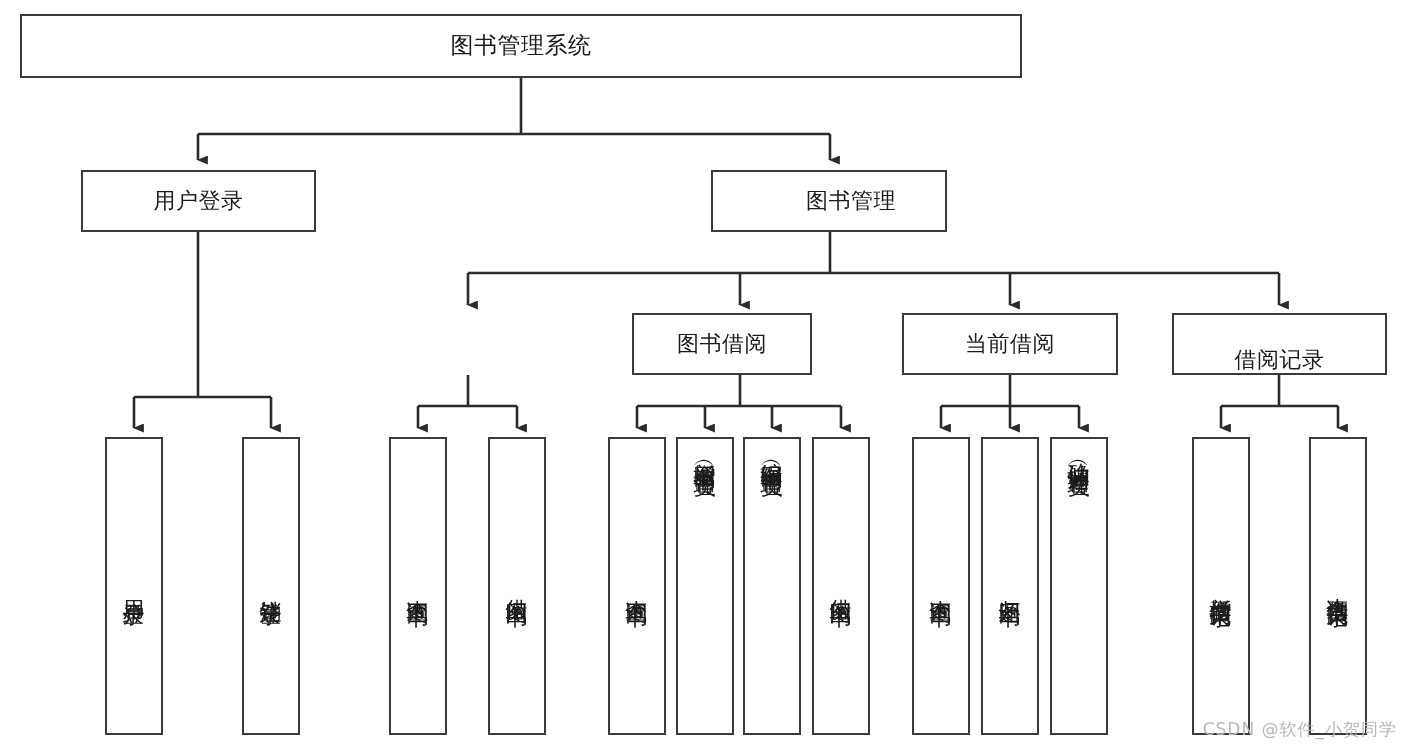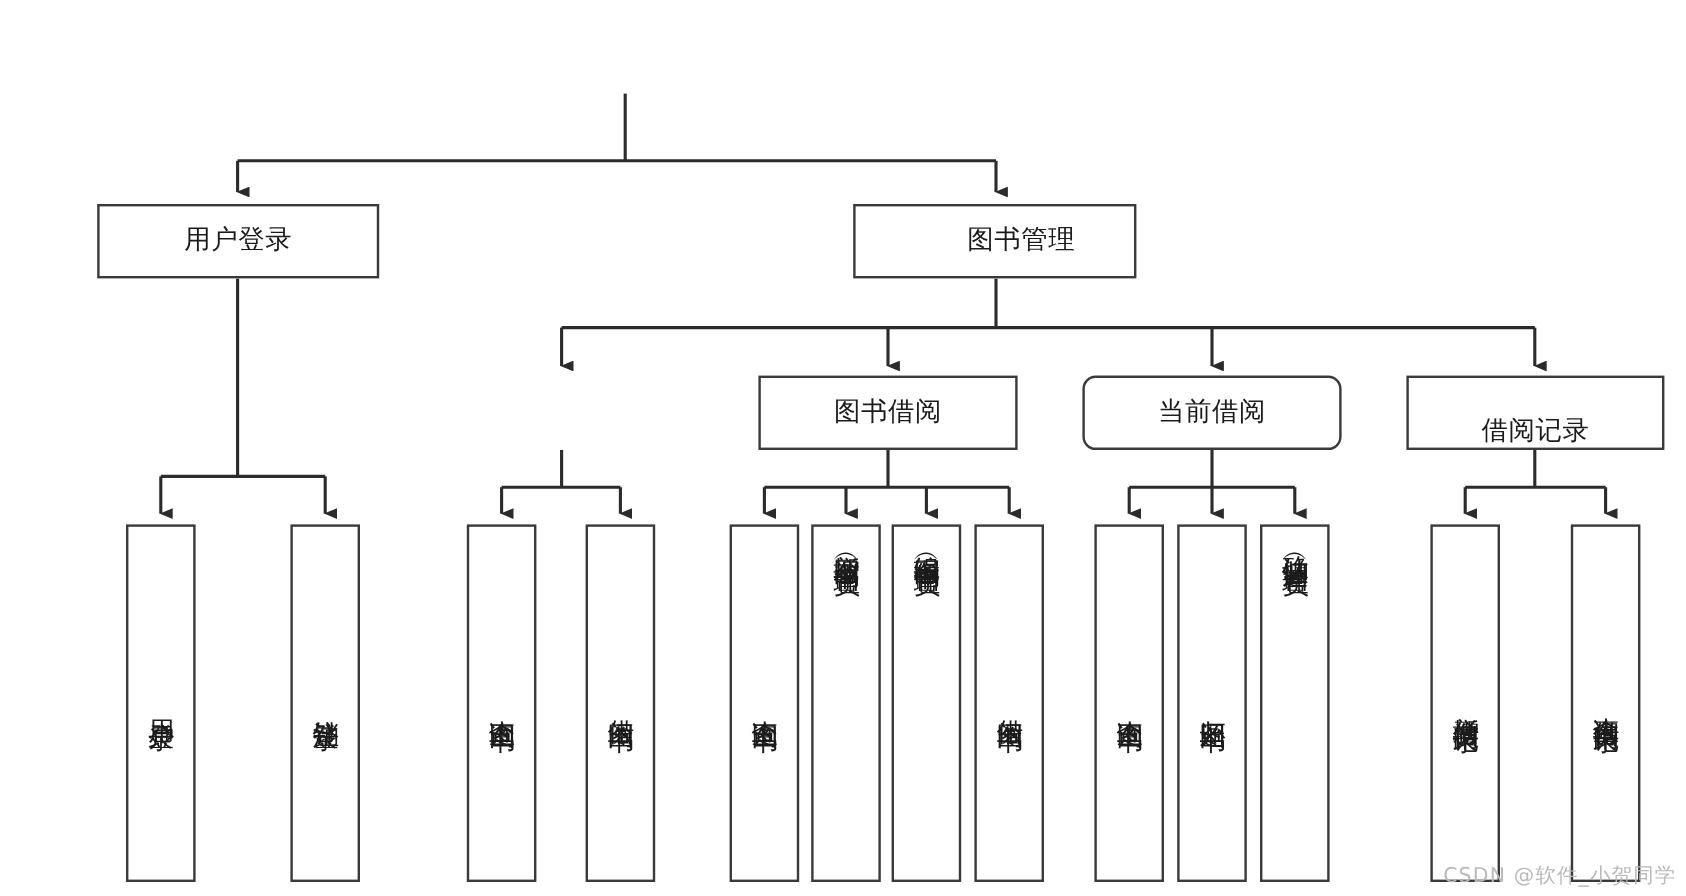--- a/index.html
+++ b/index.html
@@ -129,32 +129,35 @@
       <path d="M 1010 406 L 1010 428" marker-end="url(#arrow)"></path>
       <path d="M 1079 406 L 1079 428" marker-end="url(#arrow)"></path>
 
       <path d="M 1279 375 L 1279 406"></path>
       <path d="M 1221 406 L 1338 406"></path>
       <path d="M 1221 406 L 1221 428" marker-end="url(#arrow)"></path>
       <path d="M 1338 406 L 1338 428" marker-end="url(#arrow)"></path>
     </g>
   </svg>
 
+  <div class="node horiz root" style="left:20px; top:14px; width:1002px; height:64px;">
+    <span class="label">图书管理系统</span>
+  </div>
 
   <div class="node horiz" style="left:81px; top:170px; width:235px; height:62px;">
     <span class="label">用户登录</span>
   </div>
   <div class="node horiz" style="left:711px; top:170px; width:236px; height:62px;padding-left:44px;">
     <span class="label">图书管理</span>
   </div>
 
-  <div class="node horiz" style="left:632px; top:313px; width:216px; height:62px;">
+  <div class="node horiz" style="left:632px; top:313px; width:180px; height:62px;">
     <span class="label">图书借阅</span>
   </div>
-  <div class="node horiz" style="left:902px; top:313px; width:216px; height:62px;border-radius:11px;">
+  <div class="node horiz" style="left:902px; top:313px; width:216px; height:62px;">
     <span class="label">当前借阅</span>
   </div>
   <div class="node horiz" style="left:1172px; top:313px; width:215px; height:62px;align-items:flex-end;">
     <span class="label">借阅记录</span>
   </div>
 
   <div class="node vert center" style="left:105px; top:437px; width:58px; height:298px;">
     <span class="label">用户登录</span>
   </div>
   <div class="node vert center" style="left:242px; top:437px; width:58px; height:298px;">

